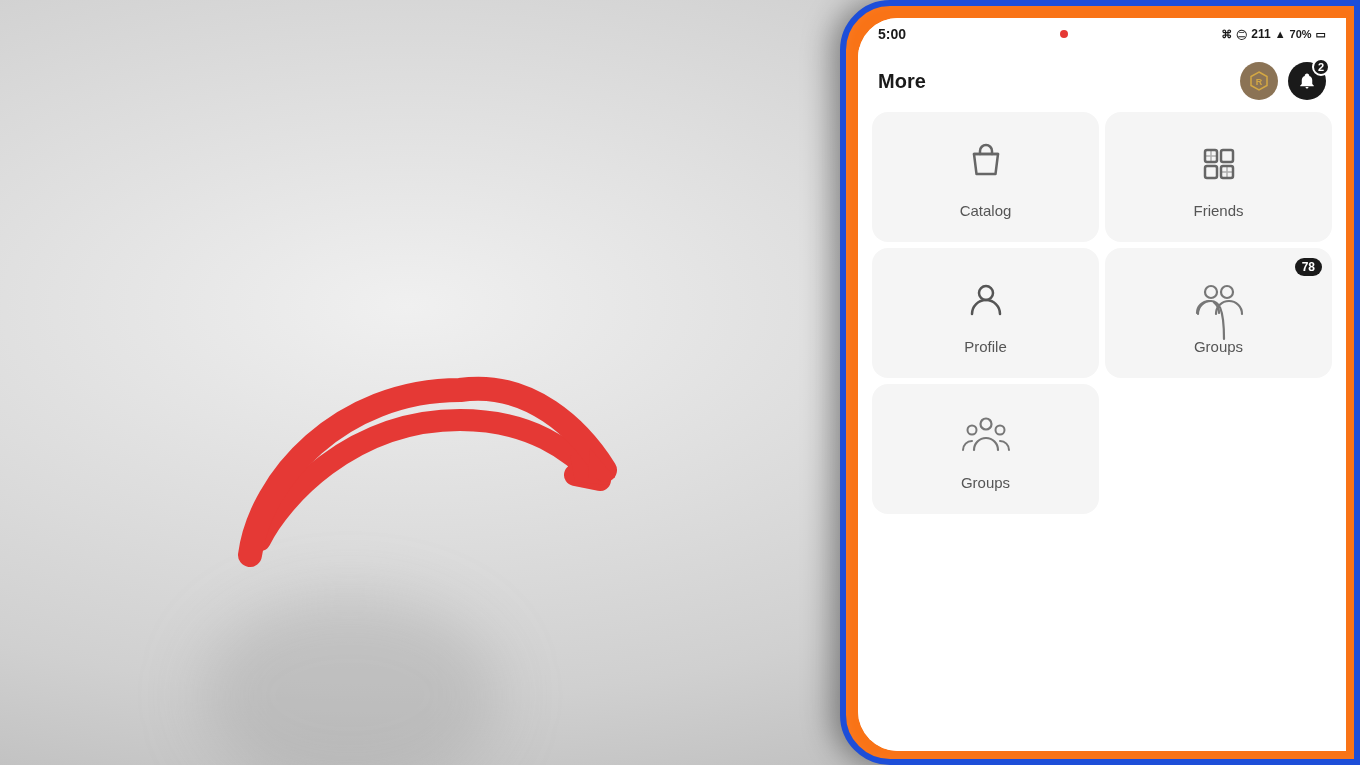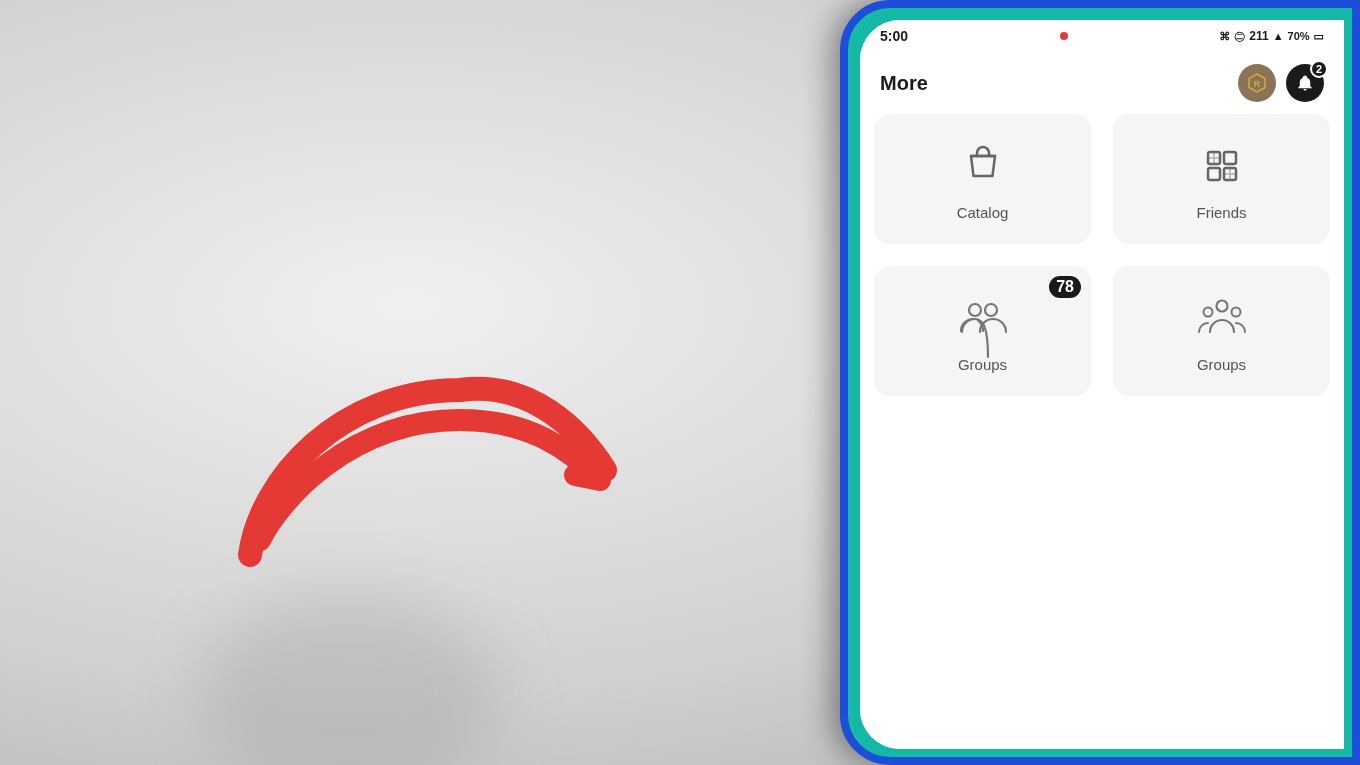--- a/index.html
+++ b/index.html
@@ -23,23 +23,23 @@
       background: radial-gradient(ellipse at 30% 40%, #f0f0f0 0%, #d0d0d0 60%, #b0b0b0 100%);
     }
 
     
     .phone-frame {
       position: absolute;
       right: 0;
       top: 0;
       width: 520px;
       height: 765px;
-      background: #14b8a6;
+      background: #f97316;
       border-radius: 50px 0 0 50px;
-      border: 8px solid #1d4ed8;
+      border: 6px solid #1d4ed8;
       box-shadow: -8px 0 30px rgba(0,0,0,0.4), inset 2px 0 8px rgba(255,255,255,0.05);
       overflow: hidden;
       display: flex;
       flex-direction: column;
     }
 
     
     .phone-screen {
       margin: 12px 8px 8px 12px;
       background: #f5f5f5;
@@ -149,21 +149,21 @@
       display: flex;
       align-items: center;
       justify-content: center;
       border: 2px solid white;
     }
 
     
     .menu-grid {
       display: grid;
       grid-template-columns: 1fr 1fr;
-      gap: 22px;
+      gap: 6px;
       padding: 0 14px 14px 14px;
     }
 
     .menu-item {
       background: #f5f5f5;
       border-radius: 16px;
       display: flex;
       flex-direction: column;
       align-items: center;
       justify-content: center;
@@ -185,21 +185,21 @@
     }
 
     .badge-count {
       position: absolute;
       top: 10px;
       right: 10px;
       background: #1a1a1a;
       color: white;
       border-radius: 20px;
       padding: 2px 7px;
-      font-size: 16px;
+      font-size: 12px;
       font-weight: 600;
     }
 
     
     svg {
       overflow: visible;
     }
 
     
     .red-arrow {
@@ -301,20 +301,29 @@
               <rect x="10" y="26" width="12" height="12" rx="2" stroke="#666" stroke-width="2.5" fill="none"></rect>
               <rect x="26" y="26" width="12" height="12" rx="2" stroke="#666" stroke-width="2.5" fill="none"></rect>
 
               <path d="M10 16h12M16 10v12" stroke="#666" stroke-width="1.5" opacity="0.5"></path>
               <path d="M26 32h12M32 26v12" stroke="#666" stroke-width="1.5" opacity="0.5"></path>
             </svg>
           </div>
           <span class="menu-label">Friends</span>
         </div>
 
+        <div class="menu-item">
+          <div class="menu-icon">
+            <svg width="48" height="48" viewBox="0 0 48 48" fill="none" xmlns="http://www.w3.org/2000/svg">
+              <circle cx="24" cy="17" r="7" stroke="#555" stroke-width="2.5" fill="none"></circle>
+              <path d="M10 38c0-7.7 6.3-14 14-14s14 6.3 14 14" stroke="#555" stroke-width="2.5" fill="none" stroke-linecap="round"></path>
+            </svg>
+          </div>
+          <span class="menu-label">Profile</span>
+        </div>
 
         <div class="menu-item">
           <div class="badge-count">78</div>
           <div class="menu-icon">
             <svg width="52" height="48" viewBox="0 0 52 48" fill="none" xmlns="http://www.w3.org/2000/svg">
 
               <circle cx="18" cy="16" r="6" stroke="#777" stroke-width="2.2" fill="none"></circle>
               <path d="M5 38c0-7.2 5.8-13 13-13s13 5.8 13 38" stroke="#777" stroke-width="2.2" fill="none" stroke-linecap="round"></path>
               <circle cx="34" cy="16" r="6" stroke="#777" stroke-width="2.2" fill="none"></circle>
               <path d="M23 38c0-7.2 5.8-13 13-13s13 5.8 13 13" stroke="#777" stroke-width="2.2" fill="none" stroke-linecap="round"></path>

